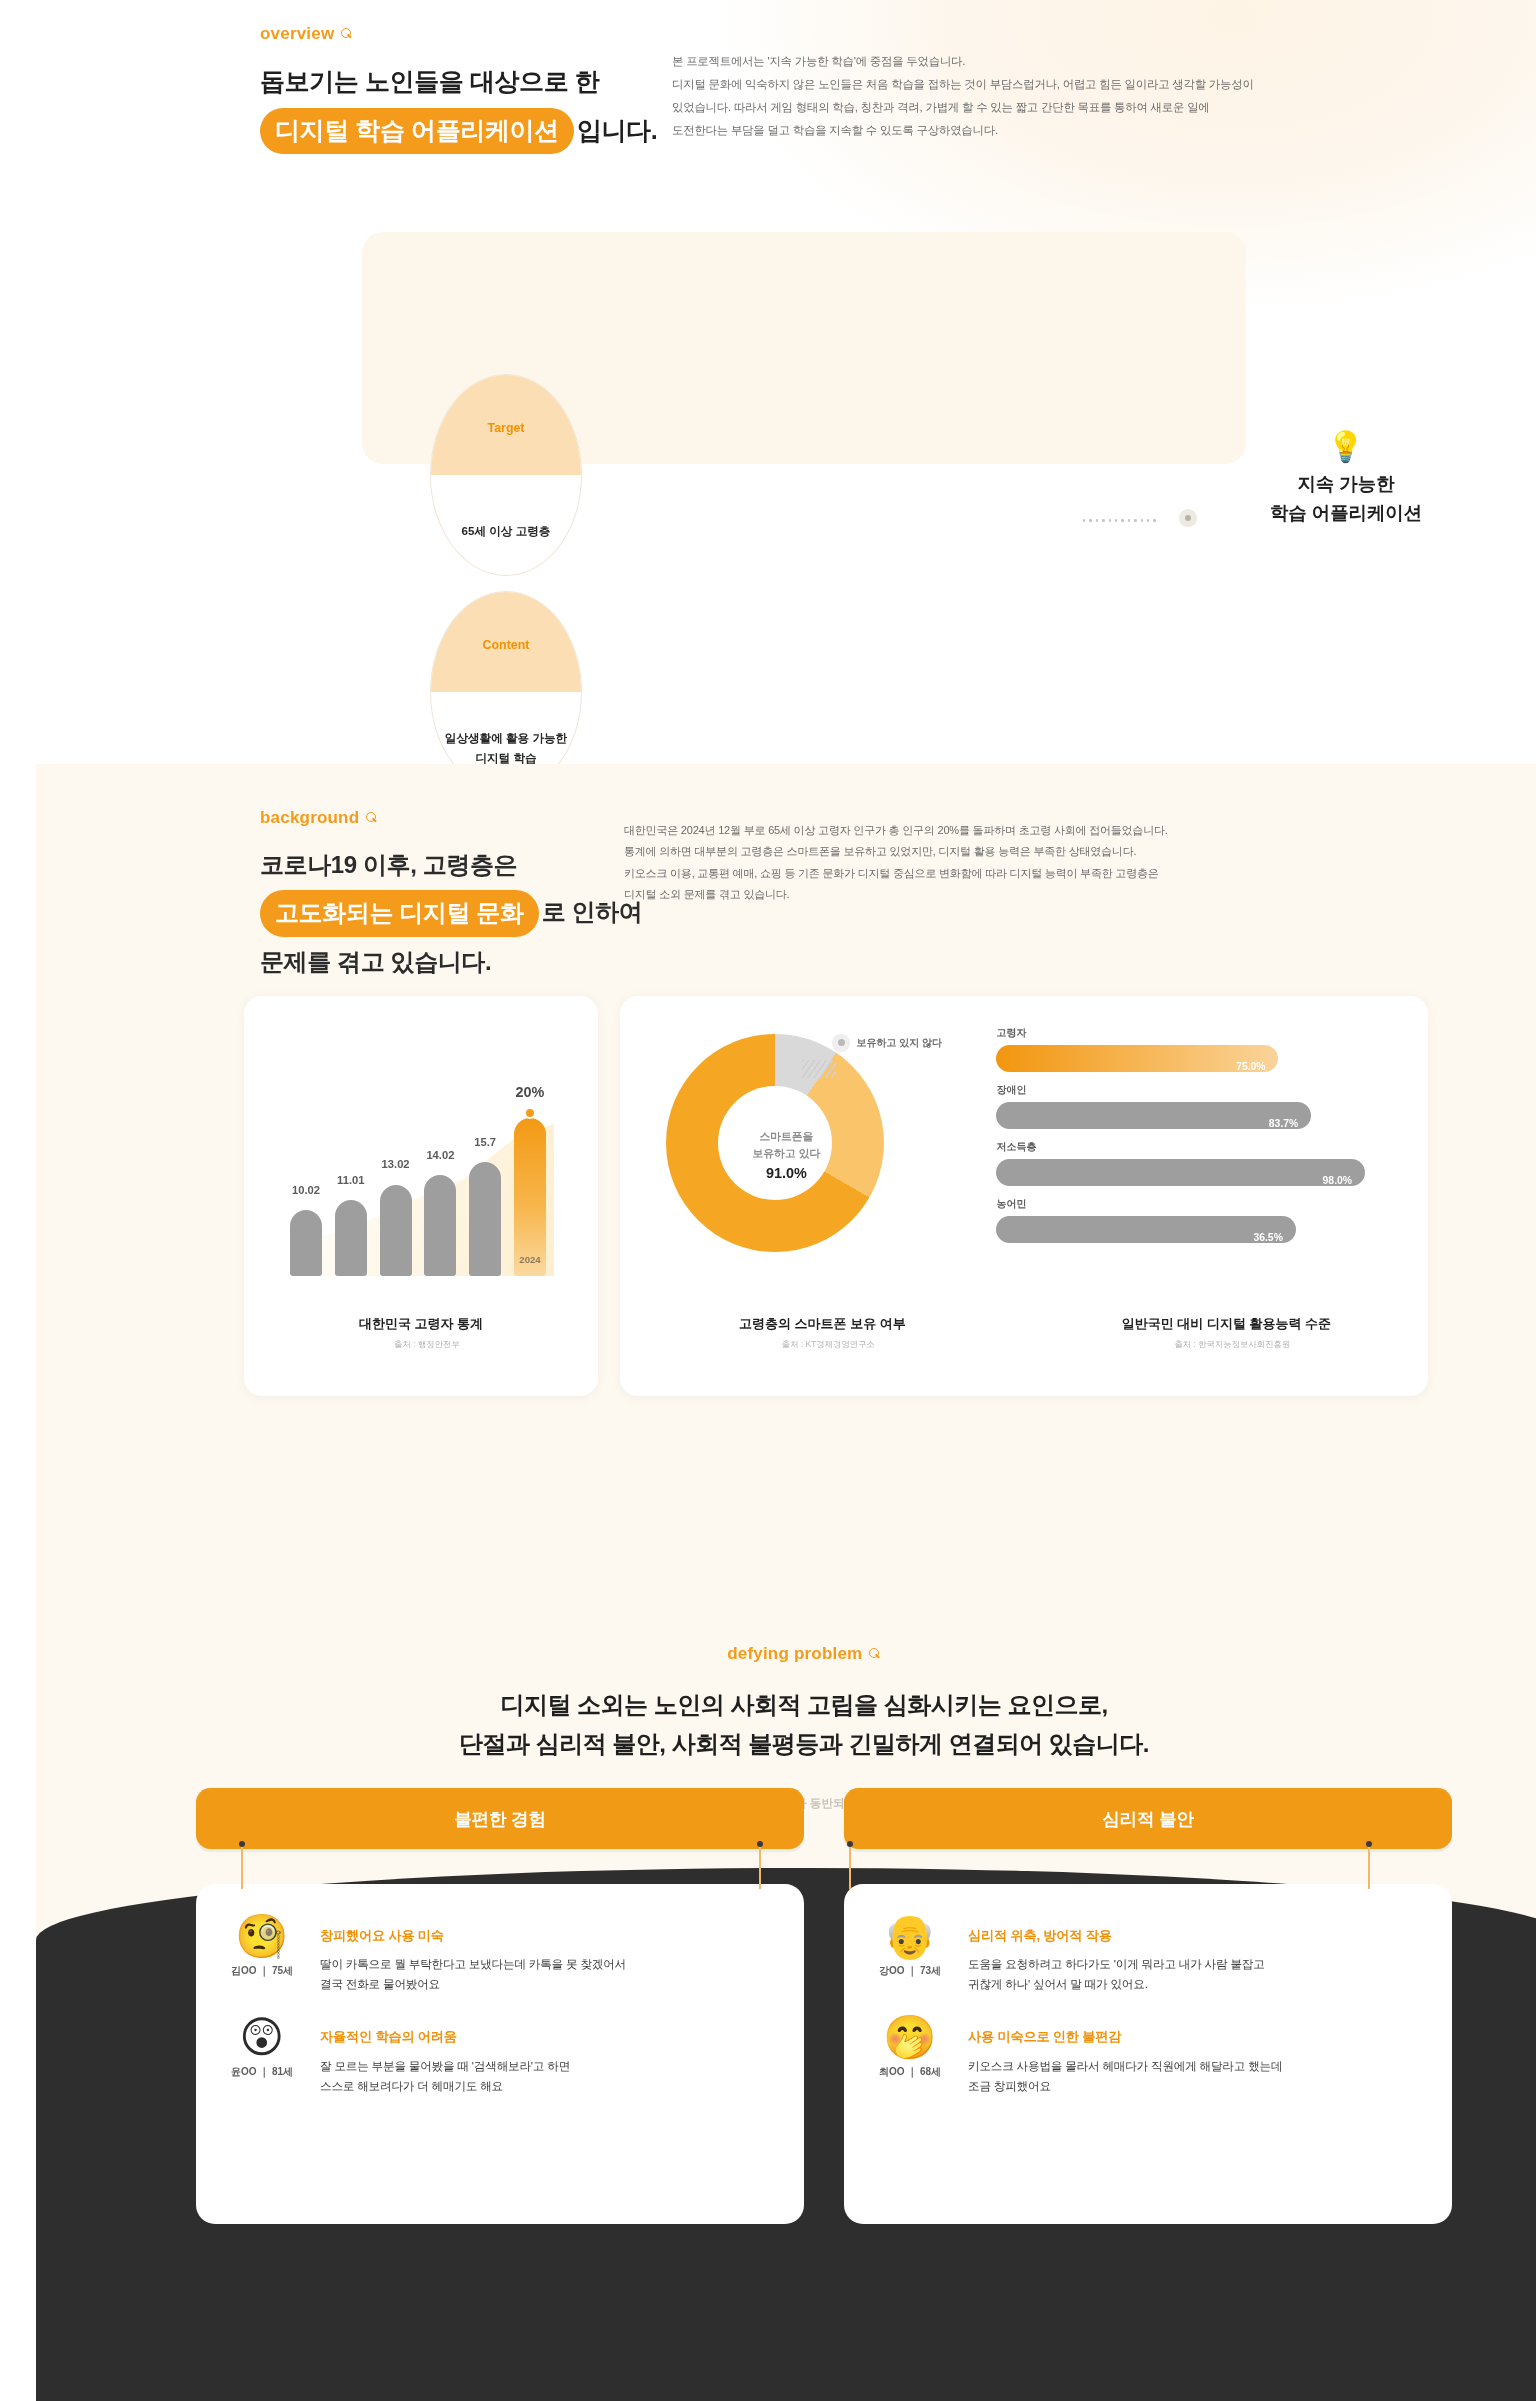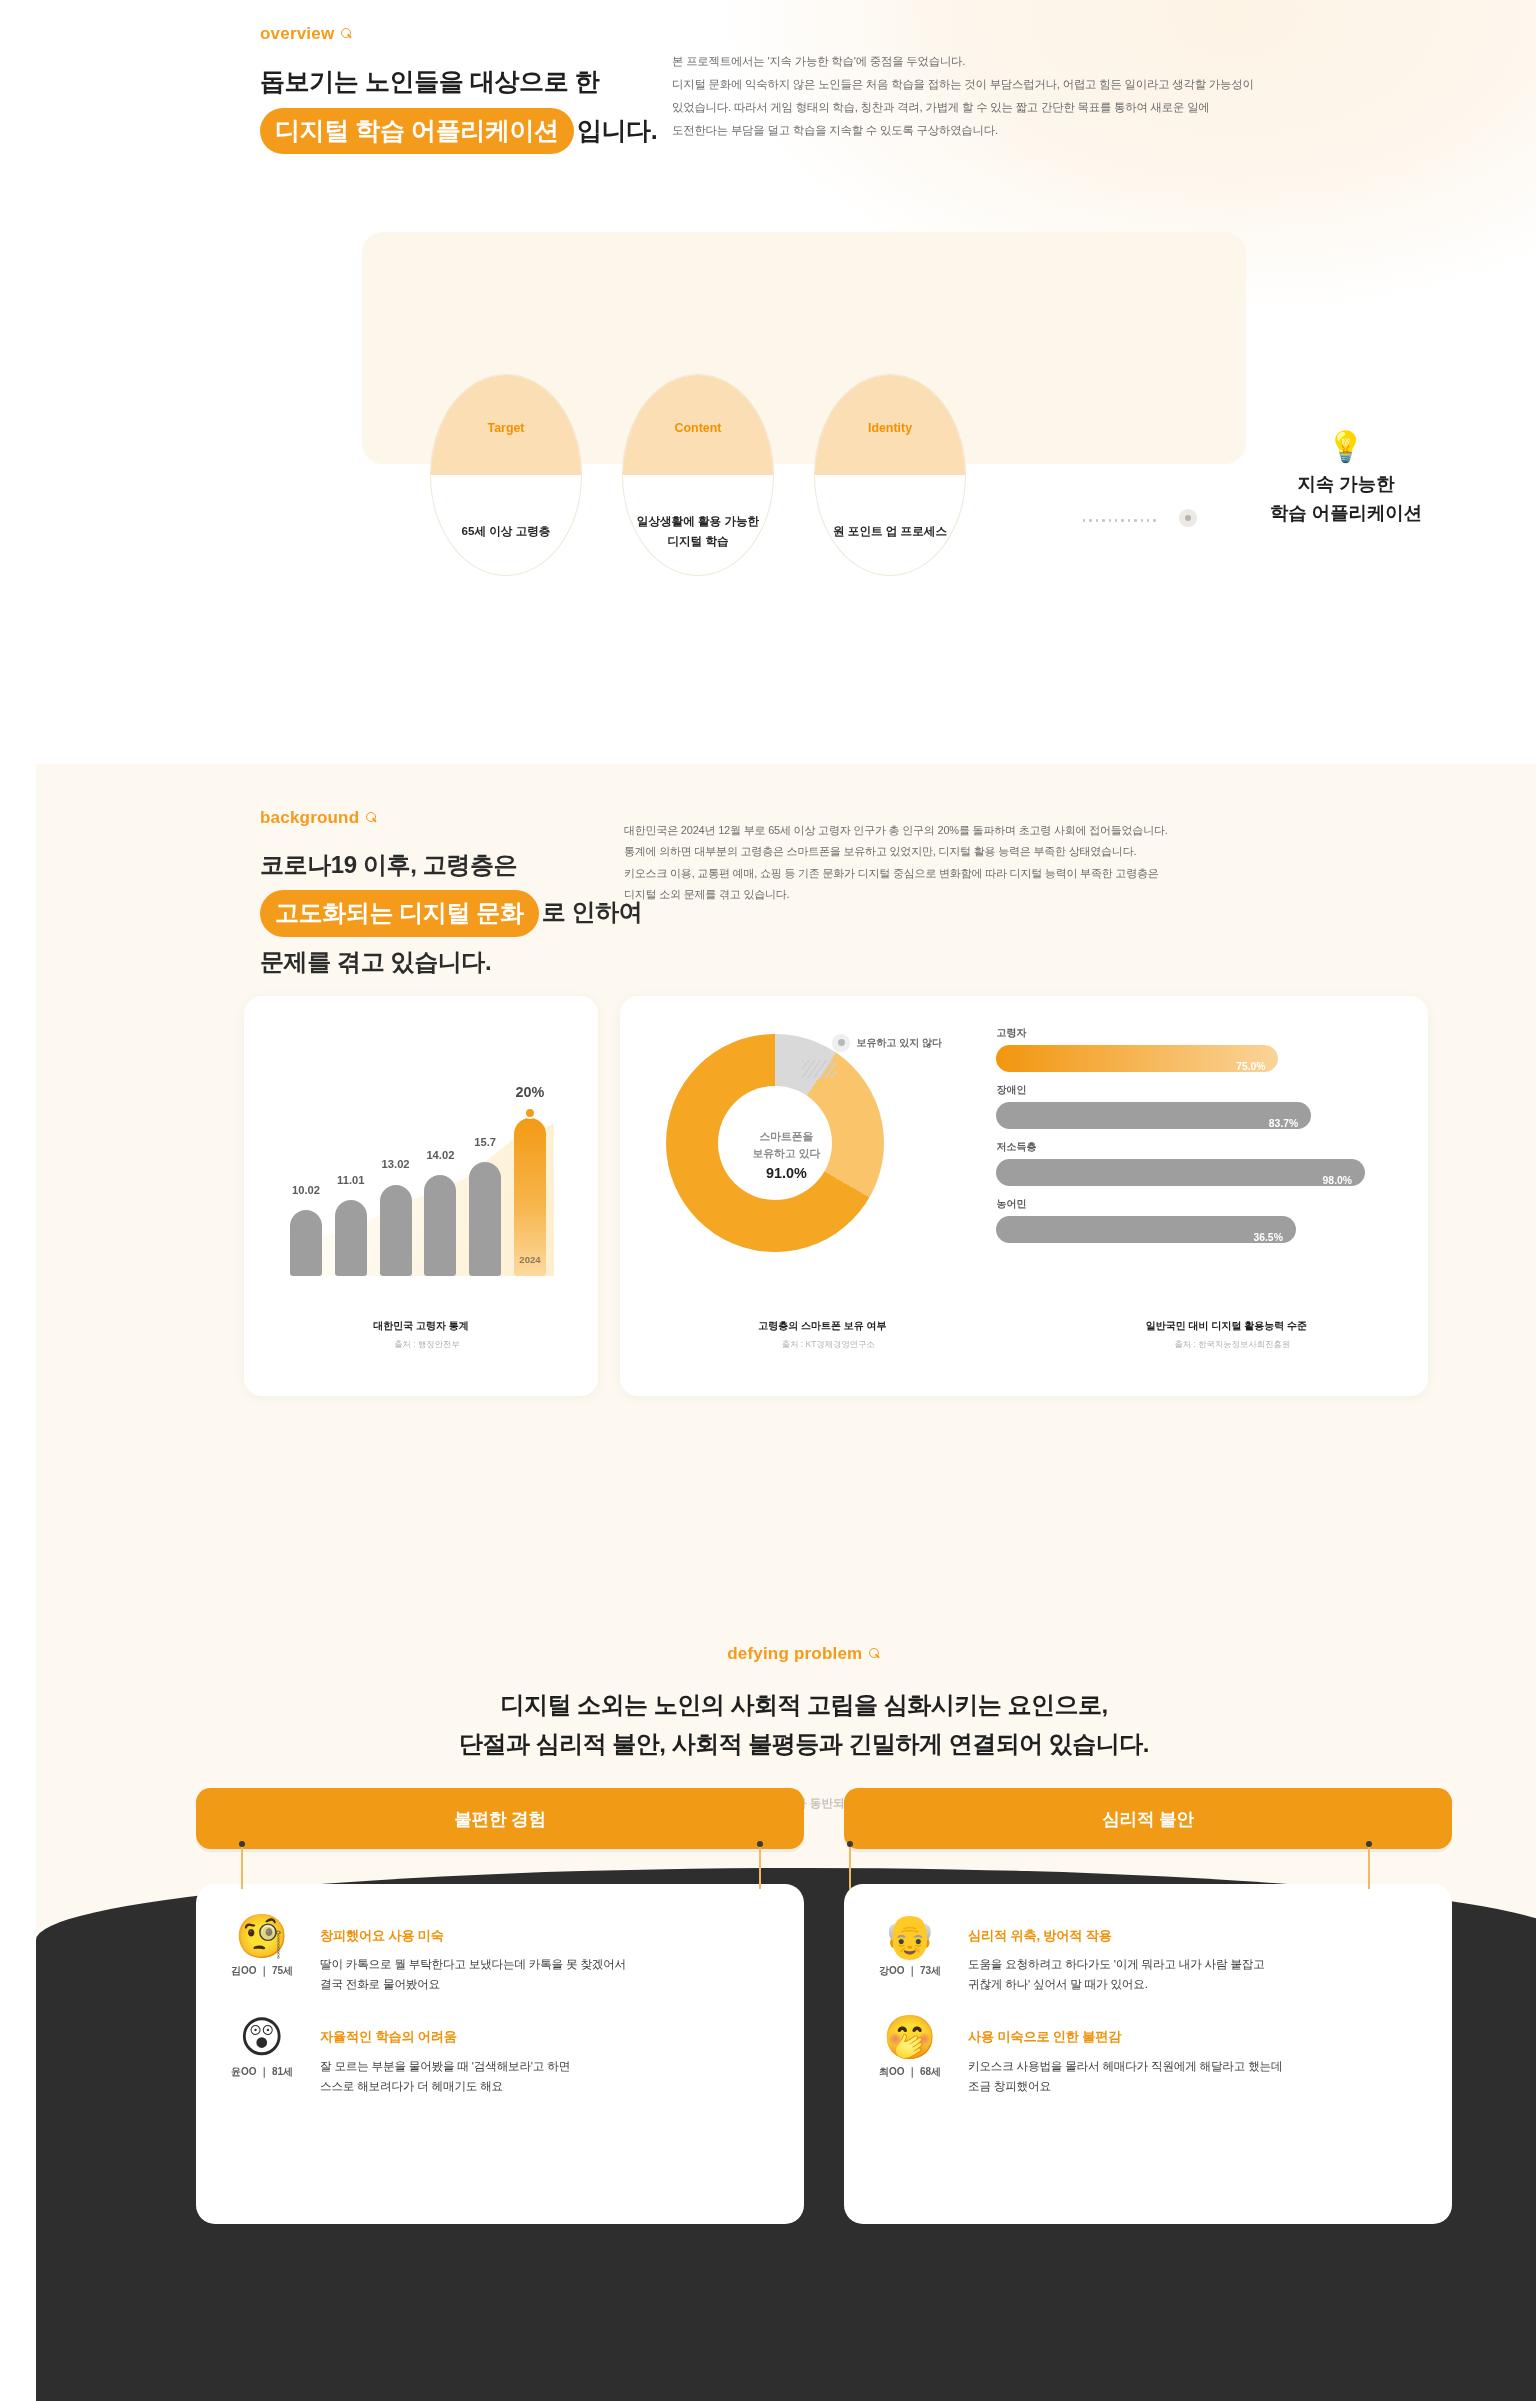--- a/index.html
+++ b/index.html
@@ -48,21 +48,21 @@
     position:absolute; left:428px; top:50px; width:608px;
     font-size:11.4px; line-height:2.03; color:#6a6a6a; letter-spacing:-0.2px;
   }
 
   
   .circles-card{
     position:absolute; left:118px; top:232px;
     width:884px; height:232px;
     background:#FDF6EA; border-radius:21px;
   }
-  .circles-wrap{ position:absolute; left:186px; top:374px; display:flex; gap:40px; }
+  .circles-wrap{ position:absolute; left:186px; top:374px; display:flex; gap:15px;flex-direction:column; }
   .circle{
     width:152px; height:202px; border-radius:50%;
     background:#fff; border:0.8px solid #f0e6d8;
     position:relative; overflow:hidden;
     display:flex; align-items:center; justify-content:center;
   }
   .circle .cap{
     position:absolute; left:0; top:0; width:100%; height:50%;
     background:#FBDEB3;
     display:flex; align-items:center; justify-content:center;
@@ -105,21 +105,21 @@
   }
 
   .charts{ position:absolute; left:0px; top:232px; display:flex; gap:22.4px; }
   .card{
     background:#fff; border-radius:17.6px; box-shadow:0 1.6px 11.2px rgba(0,0,0,.045);
   }
   .card-a{ width:354px; height:400px; position:relative; }
   .card-b{ width:808px; height:400px; position:relative; }
 
   .cap-block{ position:absolute; left:0; width:100%; text-align:center; }
-  .cap-title{ font-size:10px; font-weight:800; color:#1f1f1f; }
+  .cap-title{ font-size:13px; font-weight:800; color:#1f1f1f; }
   .cap-src{ margin-top:5.6px; font-size:8.4px; color:#b2b2b2;margin-left:12px; }
 
   
   .vbars{ position:absolute; left:46px; bottom:120px; height:200px; width:264px;
           display:flex; align-items:flex-end; gap:12.8px; }
   .vbar{ width:32px; position:relative; }
   .vbar .bar{ width:100%; background:#9E9E9E; border-radius:16px 16px 3.2px 3.2px; }
   .vbar.hl .bar{ background:linear-gradient(180deg,#F39A14 0%,#F7B54B 55%,#FBD9A0 100%); }
   .vbar .val{
     position:absolute; left:50%; transform:translateX(-50%);

